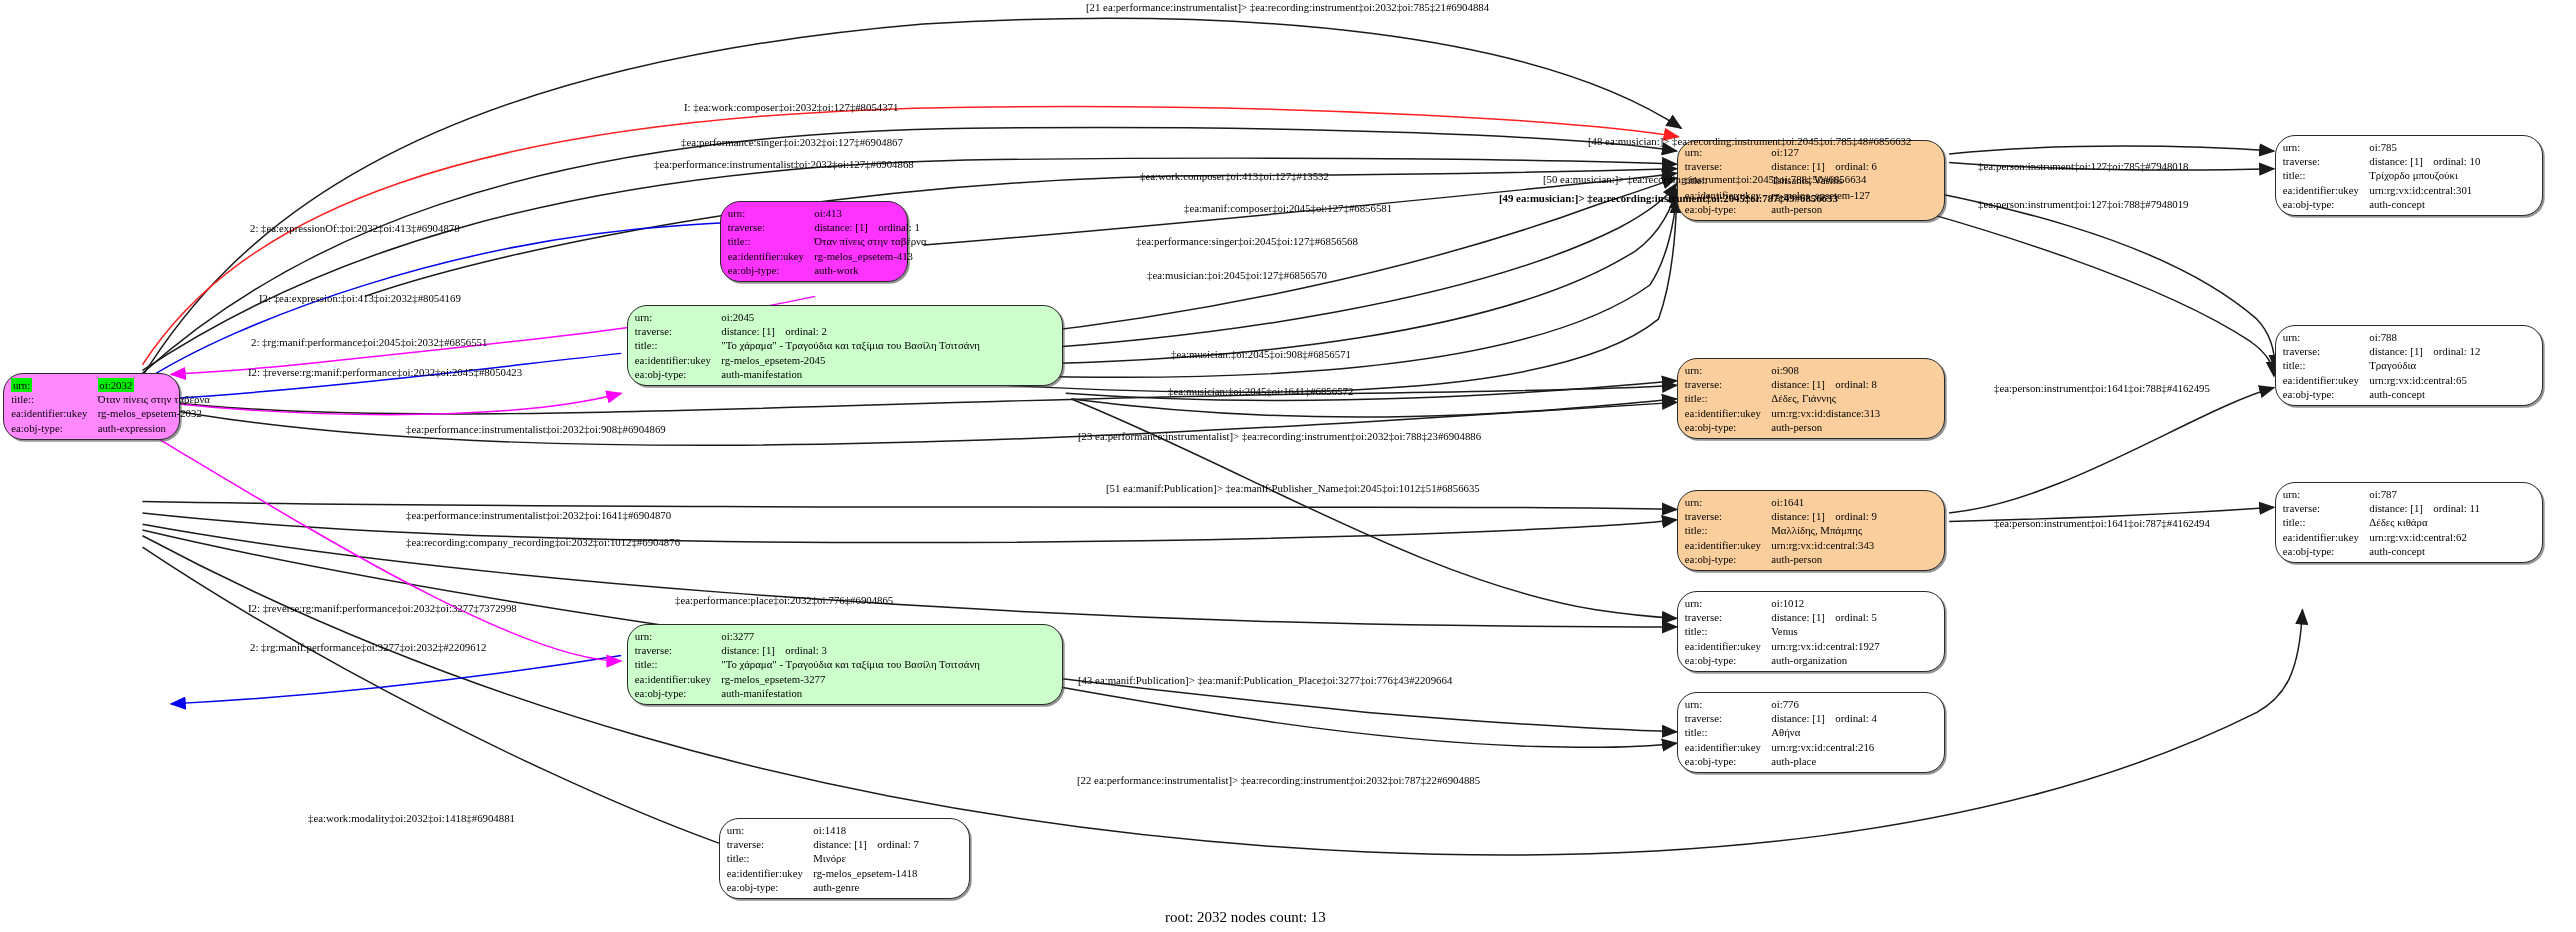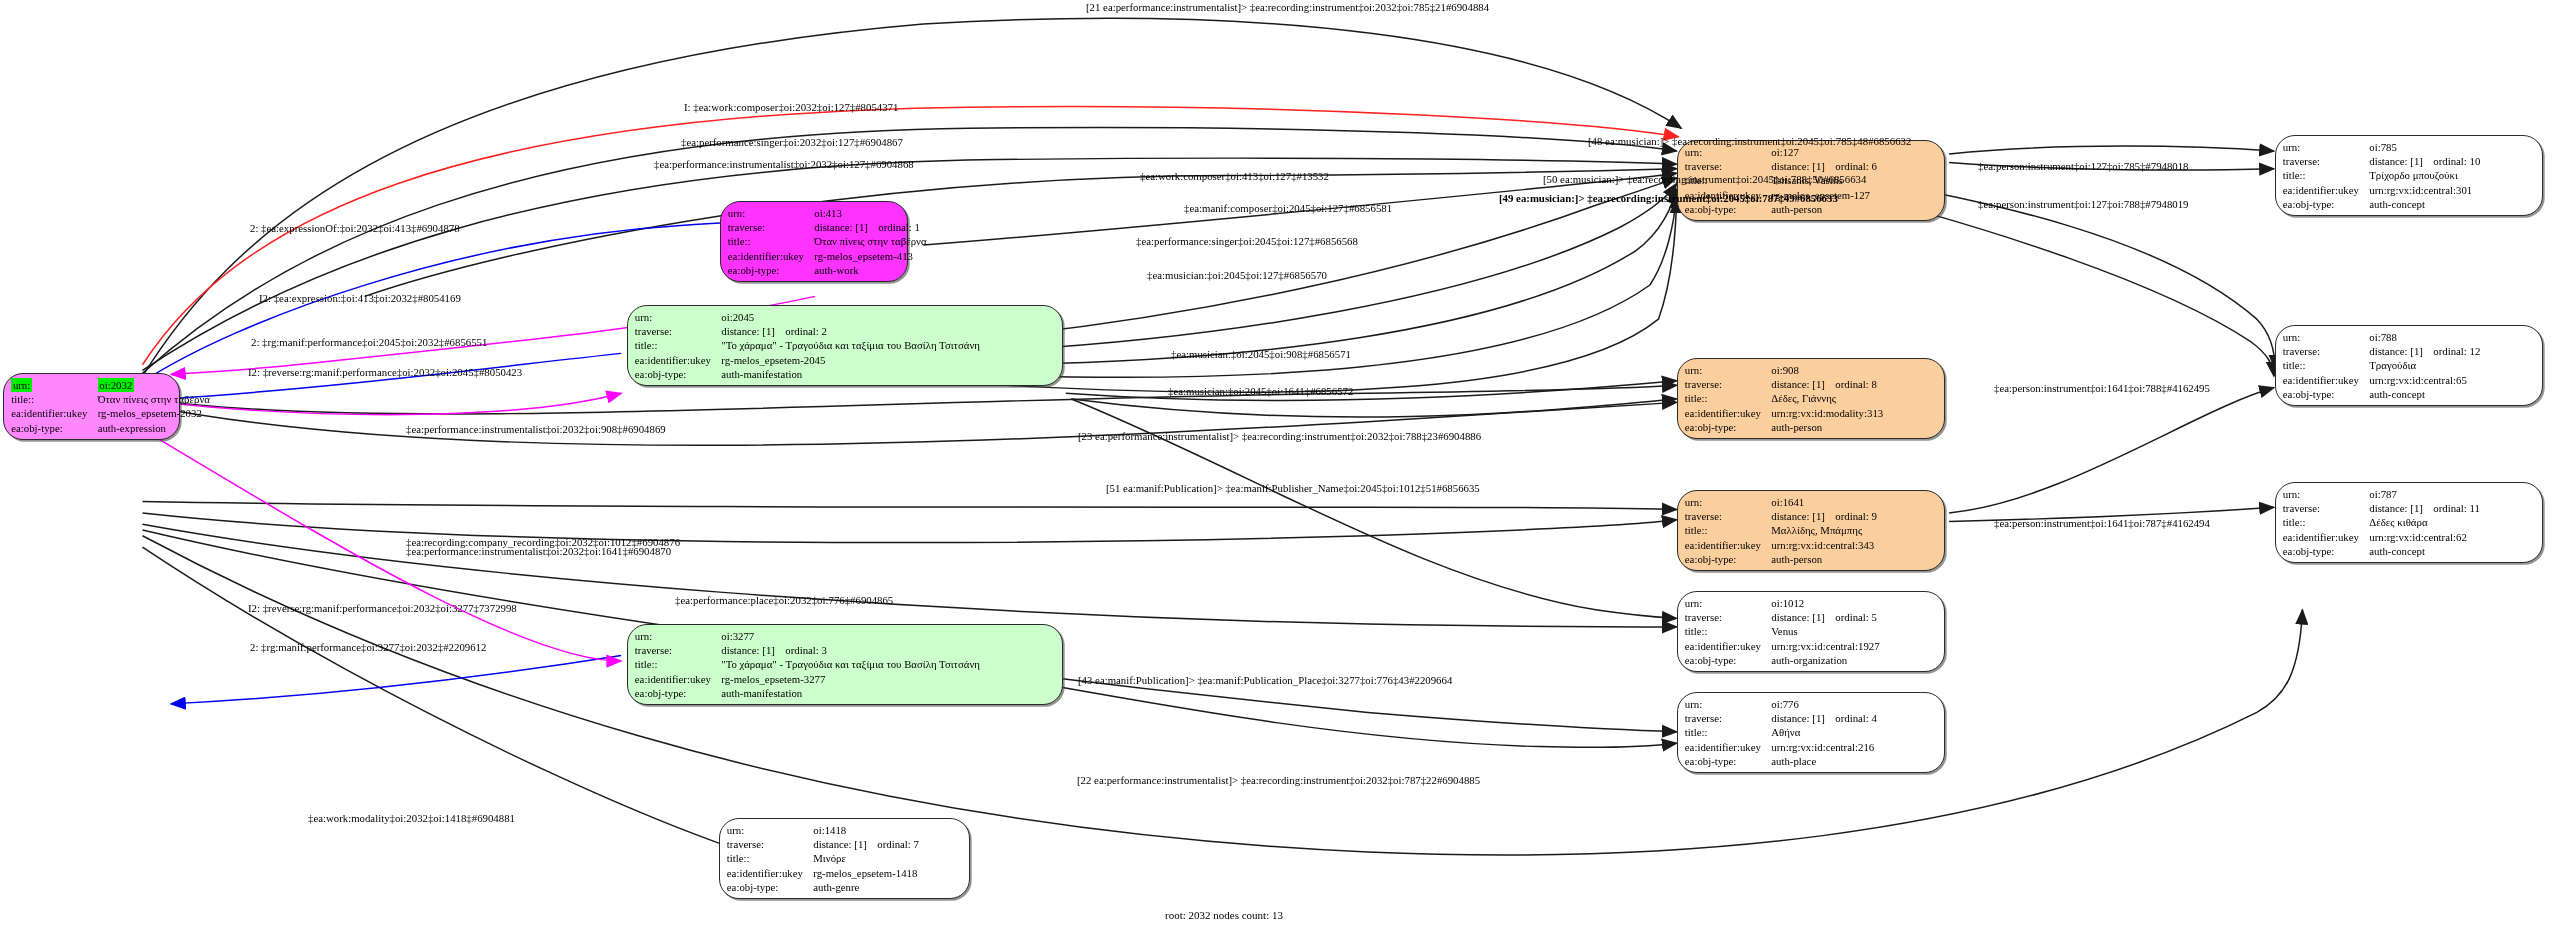--- a/index.html
+++ b/index.html
@@ -14,21 +14,21 @@
   .node td.v{padding-right:3.4px;}
   .sub{display:inline-block;}
   .sub .d{display:inline-block;min-width:64px;}
   .hl{background:#00ee00;display:inline-block;padding:0 1.7px;}
   .n-magenta{background:#ff33ff;}
   .n-pink{background:#ff88ff;}
   .n-green{background:#ccffcc;}
   .n-orange{background:#fbce9d;}
   .n-white{background:#ffffff;}
   .elabel{position:absolute;font-size:10.8px;line-height:12px;color:#000;white-space:nowrap;}
-  .footer{position:absolute;font-size:11px;color:#000;white-space:nowrap;}
+  .footer{position:absolute;font-size:15px;color:#000;white-space:nowrap;}
 </style>
 </head>
 <body>
 
 <div id="canvas">
 
   <svg id="wires" viewBox="0 0 4520 1637">
     <defs>
       <marker id="ah-k" markerWidth="11" markerHeight="9" refX="10" refY="4.5" orient="auto">
         <path d="M0,0 L11,4.5 L0,9 z" fill="#1a1a1a"></path>
@@ -229,21 +229,21 @@
       <tr>
             <td class="k">traverse:</td>
             <td class="v"><span class="sub"><span class="d">distance: [1]</span><span>ordinal: 8</span></span></td>
           </tr>
       <tr>
             <td class="k">title::</td>
             <td class="v">Δέδες, Γιάννης</td>
           </tr>
       <tr>
             <td class="k">ea:identifier:ukey</td>
-            <td class="v">urn:rg:vx:id:modality:313</td>
+            <td class="v">urn:rg:vx:id:distance:313</td>
           </tr>
       <tr>
             <td class="k">ea:obj-type:</td>
             <td class="v">auth-person</td>
           </tr>
     </tbody>
       </table>
   </div>
 
   <div class="node n-orange" style="left:1677px;top:490px;width:268px;">
@@ -448,21 +448,21 @@
   <div class="elabel" style="left:1147px;top:269px;">‡ea:musician:‡oi:2045‡oi:127‡#6856570</div>
   <div class="elabel" style="left:248px;top:366px;">I2: ‡reverse:rg:manif:performance‡oi:2032‡oi:2045‡#8050423</div>
   <div class="elabel" style="left:1588px;top:135px;">[48 ea:musician:]&gt; ‡ea:recording:instrument‡oi:2045‡oi:785‡48#6856632</div>
   <div class="elabel" style="left:1499px;top:173px;margin-left:44px;">[50 ea:musician:]&gt; ‡ea:recording:instrument‡oi:2045‡oi:788‡50#6856634</div>
   <div class="elabel" style="left:1499px;top:192px;font-weight:bold;">[49 ea:musician:]&gt; ‡ea:recording:instrument‡oi:2045‡oi:787‡49#6856633</div>
   <div class="elabel" style="left:1171px;top:348px;">‡ea:musician:‡oi:2045‡oi:908‡#6856571</div>
   <div class="elabel" style="left:1168px;top:385px;">‡ea:musician:‡oi:2045‡oi:1641‡#6856572</div>
   <div class="elabel" style="left:406px;top:423px;">‡ea:performance:instrumentalist‡oi:2032‡oi:908‡#6904869</div>
   <div class="elabel" style="left:1078px;top:430px;">[23 ea:performance:instrumentalist]&gt; ‡ea:recording:instrument‡oi:2032‡oi:788‡23#6904886</div>
   <div class="elabel" style="left:1106px;top:482px;">[51 ea:manif:Publication]&gt; ‡ea:manif:Publisher_Name‡oi:2045‡oi:1012‡51#6856635</div>
-  <div class="elabel" style="left:406px;top:509px;margin-top:36px;">‡ea:performance:instrumentalist‡oi:2032‡oi:1641‡#6904870</div>
+  <div class="elabel" style="left:406px;top:509px;">‡ea:performance:instrumentalist‡oi:2032‡oi:1641‡#6904870</div>
   <div class="elabel" style="left:406px;top:536px;">‡ea:recording:company_recording‡oi:2032‡oi:1012‡#6904876</div>
   <div class="elabel" style="left:248px;top:602px;">I2: ‡reverse:rg:manif:performance‡oi:2032‡oi:3277‡7372998</div>
   <div class="elabel" style="left:675px;top:594px;">‡ea:performance:place‡oi:2032‡oi:776‡#6904865</div>
   <div class="elabel" style="left:250px;top:641px;">2: ‡rg:manif:performance‡oi:3277‡oi:2032‡#2209612</div>
   <div class="elabel" style="left:1078px;top:674px;">[43 ea:manif:Publication]&gt; ‡ea:manif:Publication_Place‡oi:3277‡oi:776‡43#2209664</div>
   <div class="elabel" style="left:1978px;top:160px;">‡ea:person:instrument‡oi:127‡oi:785‡#7948018</div>
   <div class="elabel" style="left:1978px;top:198px;">‡ea:person:instrument‡oi:127‡oi:788‡#7948019</div>
   <div class="elabel" style="left:1994px;top:382px;">‡ea:person:instrument‡oi:1641‡oi:788‡#4162495</div>
   <div class="elabel" style="left:1994px;top:517px;">‡ea:person:instrument‡oi:1641‡oi:787‡#4162494</div>
   <div class="elabel" style="left:1077px;top:774px;">[22 ea:performance:instrumentalist]&gt; ‡ea:recording:instrument‡oi:2032‡oi:787‡22#6904885</div>

